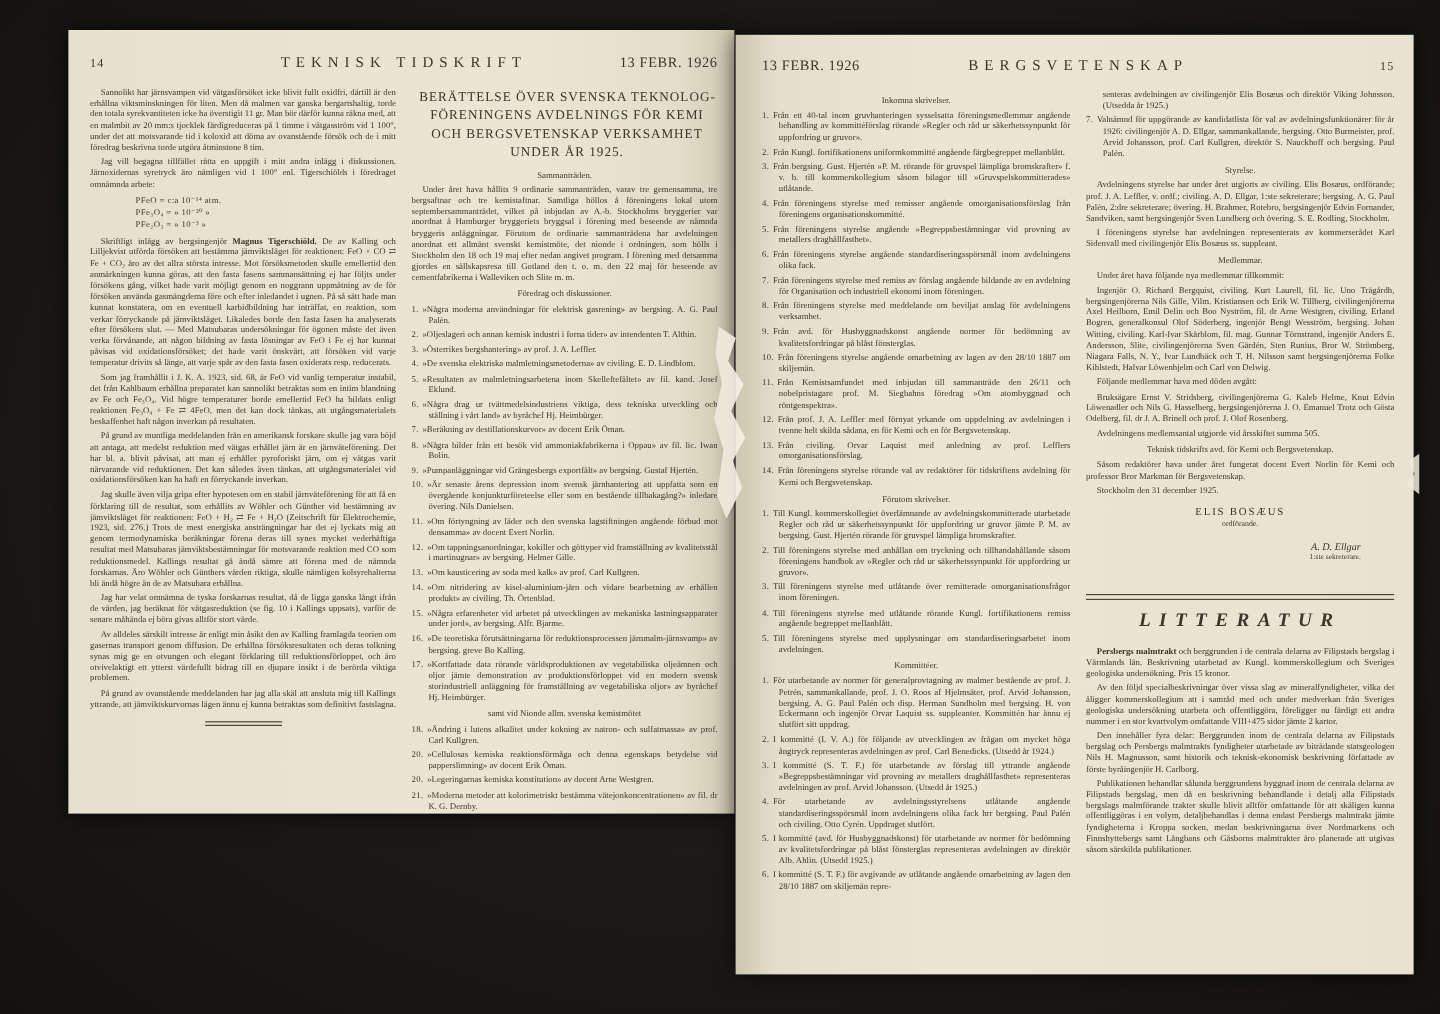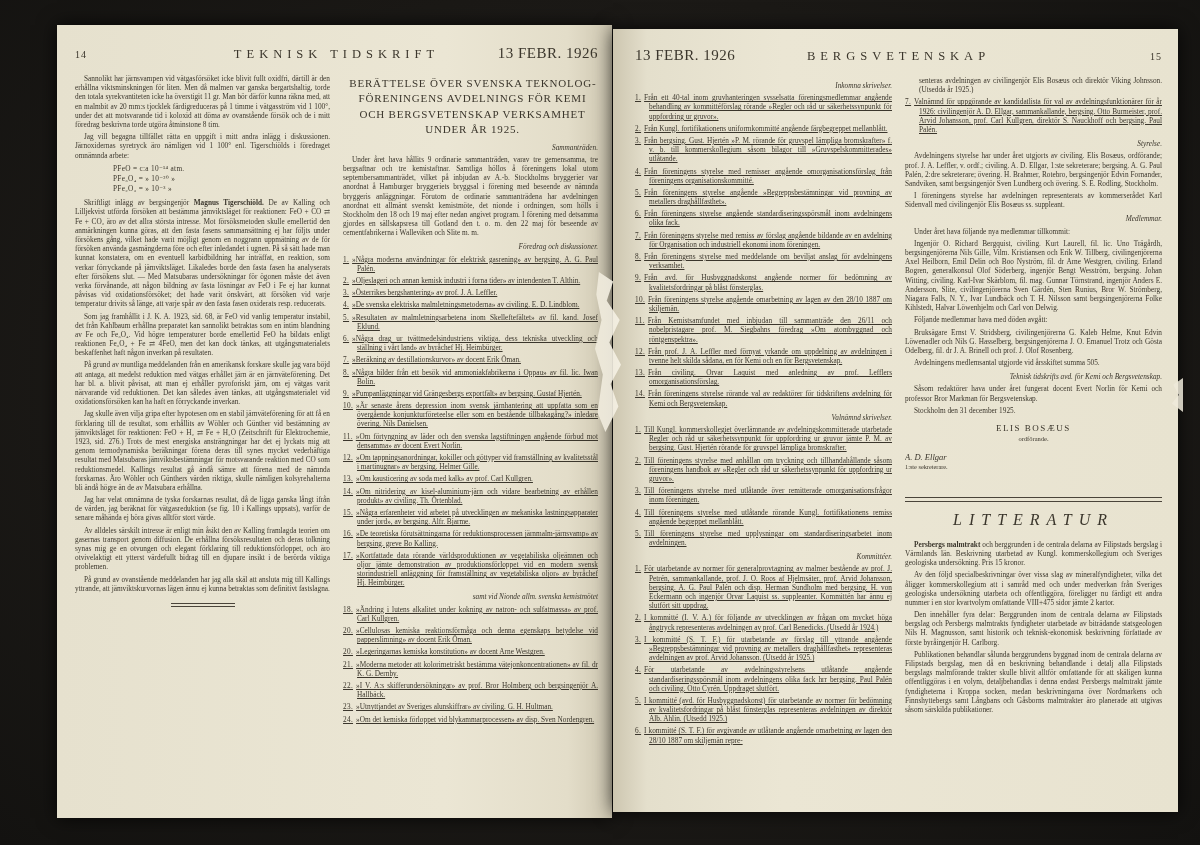--- a/index.html
+++ b/index.html
@@ -8,57 +8,57 @@
     position:relative; width:1200px; height:845px; overflow:hidden;
     background:radial-gradient(ellipse at 50% 45%, #242220 0%, #1b1916 60%, #131210 100%);
     font-family:"Liberation Serif","DejaVu Serif",serif;
     color:#3b362c;
   }
   .page {
     position:absolute; overflow:hidden;
     box-shadow:0 0 18px rgba(0,0,0,0.8);
   }
   .page-left {
-    left:57px; top:25px; width:555px; height:793px;
+    left:57px; top:25px; width:555px; height:653px;
     background:linear-gradient(to right,#e6e1ce 0%,#ebe6d4 70%,#e3ddc9 92%,#cfc8b2 100%);
     padding:20px 14px 0 18px; box-sizing:border-box;
   }
   .page-right {
     left:613px; top:29px; width:565px; height:783px;
     background:linear-gradient(to right,#cdc6b0 0%,#e4dfcc 6%,#ebe6d4 30%,#e8e3d0 100%);
     padding:18px 16px 0 22px; box-sizing:border-box;
   }
   .page-head {
     display:grid; grid-template-columns:1fr auto 1fr; align-items:baseline;
     margin-bottom:10px; padding-bottom:2px;
   }
   .page-num { font-size:10px; letter-spacing:1px; }
   .page-num.right { text-align:right; }
   .journal-title { font-size:12.5px; letter-spacing:5px; text-align:center; white-space:nowrap; }
-  .issue-date { font-size:15px; letter-spacing:0.5px; text-align:right; white-space:nowrap; }
+  .issue-date { font-size:12px; letter-spacing:0.5px; text-align:right; white-space:nowrap; }
   .issue-date.left { text-align:left; }
   .cols { display:flex; gap:13px; height:730px; }
   .col { flex:1 1 0; overflow:hidden; text-align:justify; font-size:7.3px; line-height:1.26; }
   .col p { margin:0 0 3px 0; }
   .col p.ind { text-indent:9px; }
-  .li { margin:0 0 1px 0; padding-left:14px; text-indent:-14px;text-decoration:underline; }
+  .li { margin:0 0 1px 0; padding-left:14px; text-indent:-14px; }
   .li .num { letter-spacing:0.3px; padding-right:3px; }
   .cont { padding-left:14px; margin:0 0 1px 0; }
-  .sect-head { text-align:right; font-style:italic; margin:5px 0 3px 0; }
+  .sect-head { text-align:center; margin:5px 0 3px 0; }
   .article-title { text-align:center; font-size:11px; line-height:1.4; letter-spacing:0.8px; margin:2px 0 5px 4px; }
   .formulas { margin:4px 0 5px 38px; }
   .formulas div { margin:0 0 1px 0; letter-spacing:0.3px; }
   .end-rule { width:64px; margin:10px auto 0 auto; border-top:1.5px solid #4a443a; border-bottom:0.8px solid #4a443a; height:2px; }
   .sig-name { text-align:center; font-size:9px; letter-spacing:1.5px; margin-top:8px; }
   .sig-role { text-align:center; font-size:6.5px; margin-top:1px; }
-  .sec-block { padding-right:28px; margin-top:8px; }
+  .sec-block { text-align:right; padding-right:28px; margin-top:8px; }
   .sec-name { font-style:italic; font-size:8.5px; }
   .sec-role { font-size:6.3px; margin-top:1px; }
   .lit-rule { border-top:1px solid #4a443a; border-bottom:1px solid #4a443a; height:2.5px; margin:26px 0 8px 0; }
-  .lit-title { text-align:center; font-style:italic; font-weight:normal; font-size:16px; letter-spacing:7px; margin-bottom:10px; }
+  .lit-title { text-align:center; font-style:italic; font-weight:bold; font-size:16px; letter-spacing:7px; margin-bottom:10px; }
   b.lead { font-weight:bold; }
   .tear {
     position:absolute; left:595px; top:272px; width:26px; height:160px;
     background:linear-gradient(to right,#efeadb,#f6f2e6);
     clip-path:polygon(15% 0%, 70% 6%, 45% 18%, 95% 30%, 55% 44%, 100% 58%, 60% 70%, 90% 84%, 40% 100%, 10% 88%, 30% 64%, 0% 48%, 25% 30%, 5% 14%);
     opacity:0.9;
   }
   .tear-small {
     position:absolute; left:1169px; top:378px; width:14px; height:34px;
     background:#efeadb; clip-path:polygon(100% 0, 30% 20%, 70% 50%, 20% 75%, 100% 100%);
@@ -160,21 +160,21 @@
             <p class="li"><span class="num">6.</span><span>Från föreningens styrelse angående standardiseringsspörsmål inom avdelningens olika fack.</span></p>
             <p class="li"><span class="num">7.</span><span>Från föreningens styrelse med remiss av förslag angående bildande av en avdelning för Organisation och industriell ekonomi inom föreningen.</span></p>
             <p class="li"><span class="num">8.</span><span>Från föreningens styrelse med meddelande om beviljat anslag för avdelningens verksamhet.</span></p>
             <p class="li"><span class="num">9.</span><span>Från avd. för Husbyggnadskonst angående normer för bedömning av kvalitetsfordringar på blåst fönsterglas.</span></p>
             <p class="li"><span class="num">10.</span><span>Från föreningens styrelse angående omarbetning av lagen av den 28/10 1887 om skiljemän.</span></p>
             <p class="li"><span class="num">11.</span><span>Från Kemistsamfundet med inbjudan till sammanträde den 26/11 och nobelpristagare prof. M. Siegbahns föredrag »Om atombyggnad och röntgenspektra».</span></p>
             <p class="li"><span class="num">12.</span><span>Från prof. J. A. Leffler med förnyat yrkande om uppdelning av avdelningen i tvenne helt skilda sådana, en för Kemi och en för Bergsvetenskap.</span></p>
             <p class="li"><span class="num">13.</span><span>Från civiling. Orvar Laquist med anledning av prof. Lefflers omorganisationsförslag.</span></p>
             <p class="li"><span class="num">14.</span><span>Från föreningens styrelse rörande val av redaktörer för tidskriftens avdelning för Kemi och Bergsvetenskap.</span></p>
           </div>
-        <div class="sect-head">Valnämnd skrivelser.</div>
+        <div class="sect-head">Förutom skrivelser.</div>
         <div>
 
         <p class="li"><span class="num">1.</span><span>Till Kungl. kommerskollegiet överlämnande av avdelningskommitterade utarbetade Regler och råd ur säkerhetssynpunkt för uppfordring ur gruvor jämte P. M. av bergsing. Gust. Hjertén rörande för gruvspel lämpliga bromskrafter.</span></p>
             <p class="li"><span class="num">2.</span><span>Till föreningens styrelse med anhållan om tryckning och tillhandahållande såsom föreningens handbok av »Regler och råd ur säkerhetssynpunkt för uppfordring ur gruvor».</span></p>
             <p class="li"><span class="num">3.</span><span>Till föreningens styrelse med utlåtande över remitterade omorganisationsfrågor inom föreningen.</span></p>
             <p class="li"><span class="num">4.</span><span>Till föreningens styrelse med utlåtande rörande Kungl. fortifikationens remiss angående begreppet mellanblått.</span></p>
             <p class="li"><span class="num">5.</span><span>Till föreningens styrelse med upplysningar om standardiseringsarbetet inom avdelningen.</span></p>
           </div>
         <div class="sect-head">Kommittéer.</div>
         <div>

